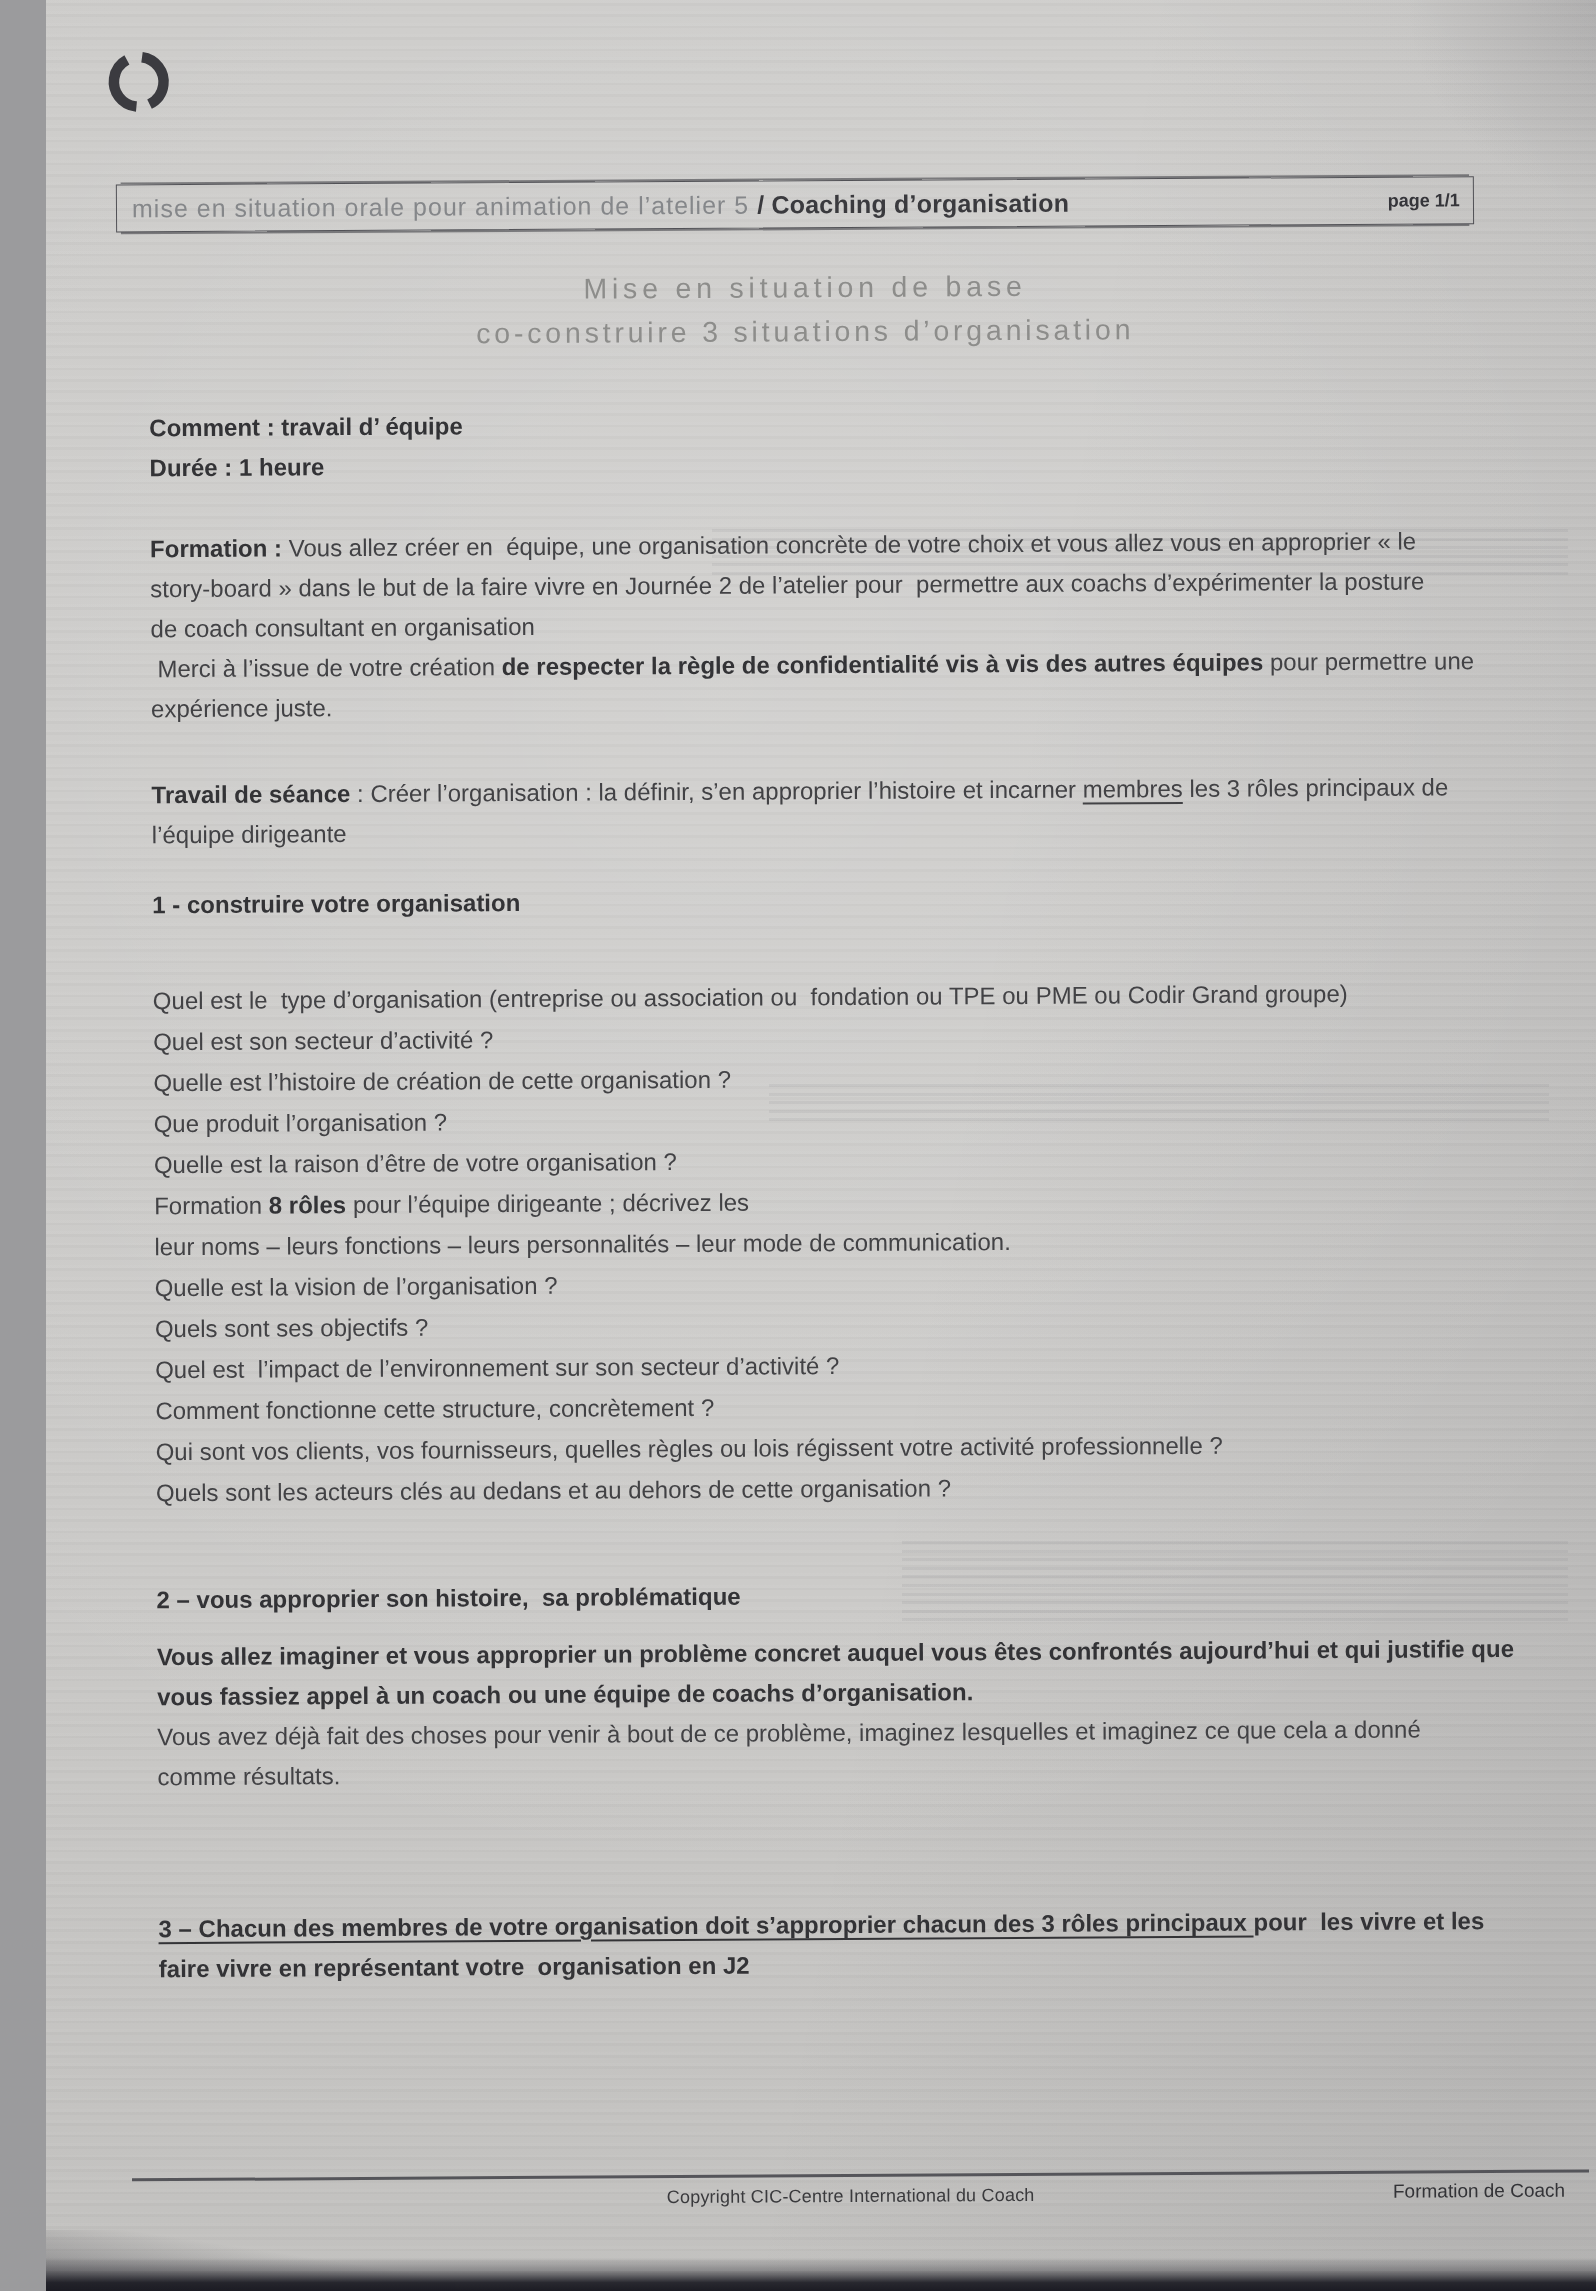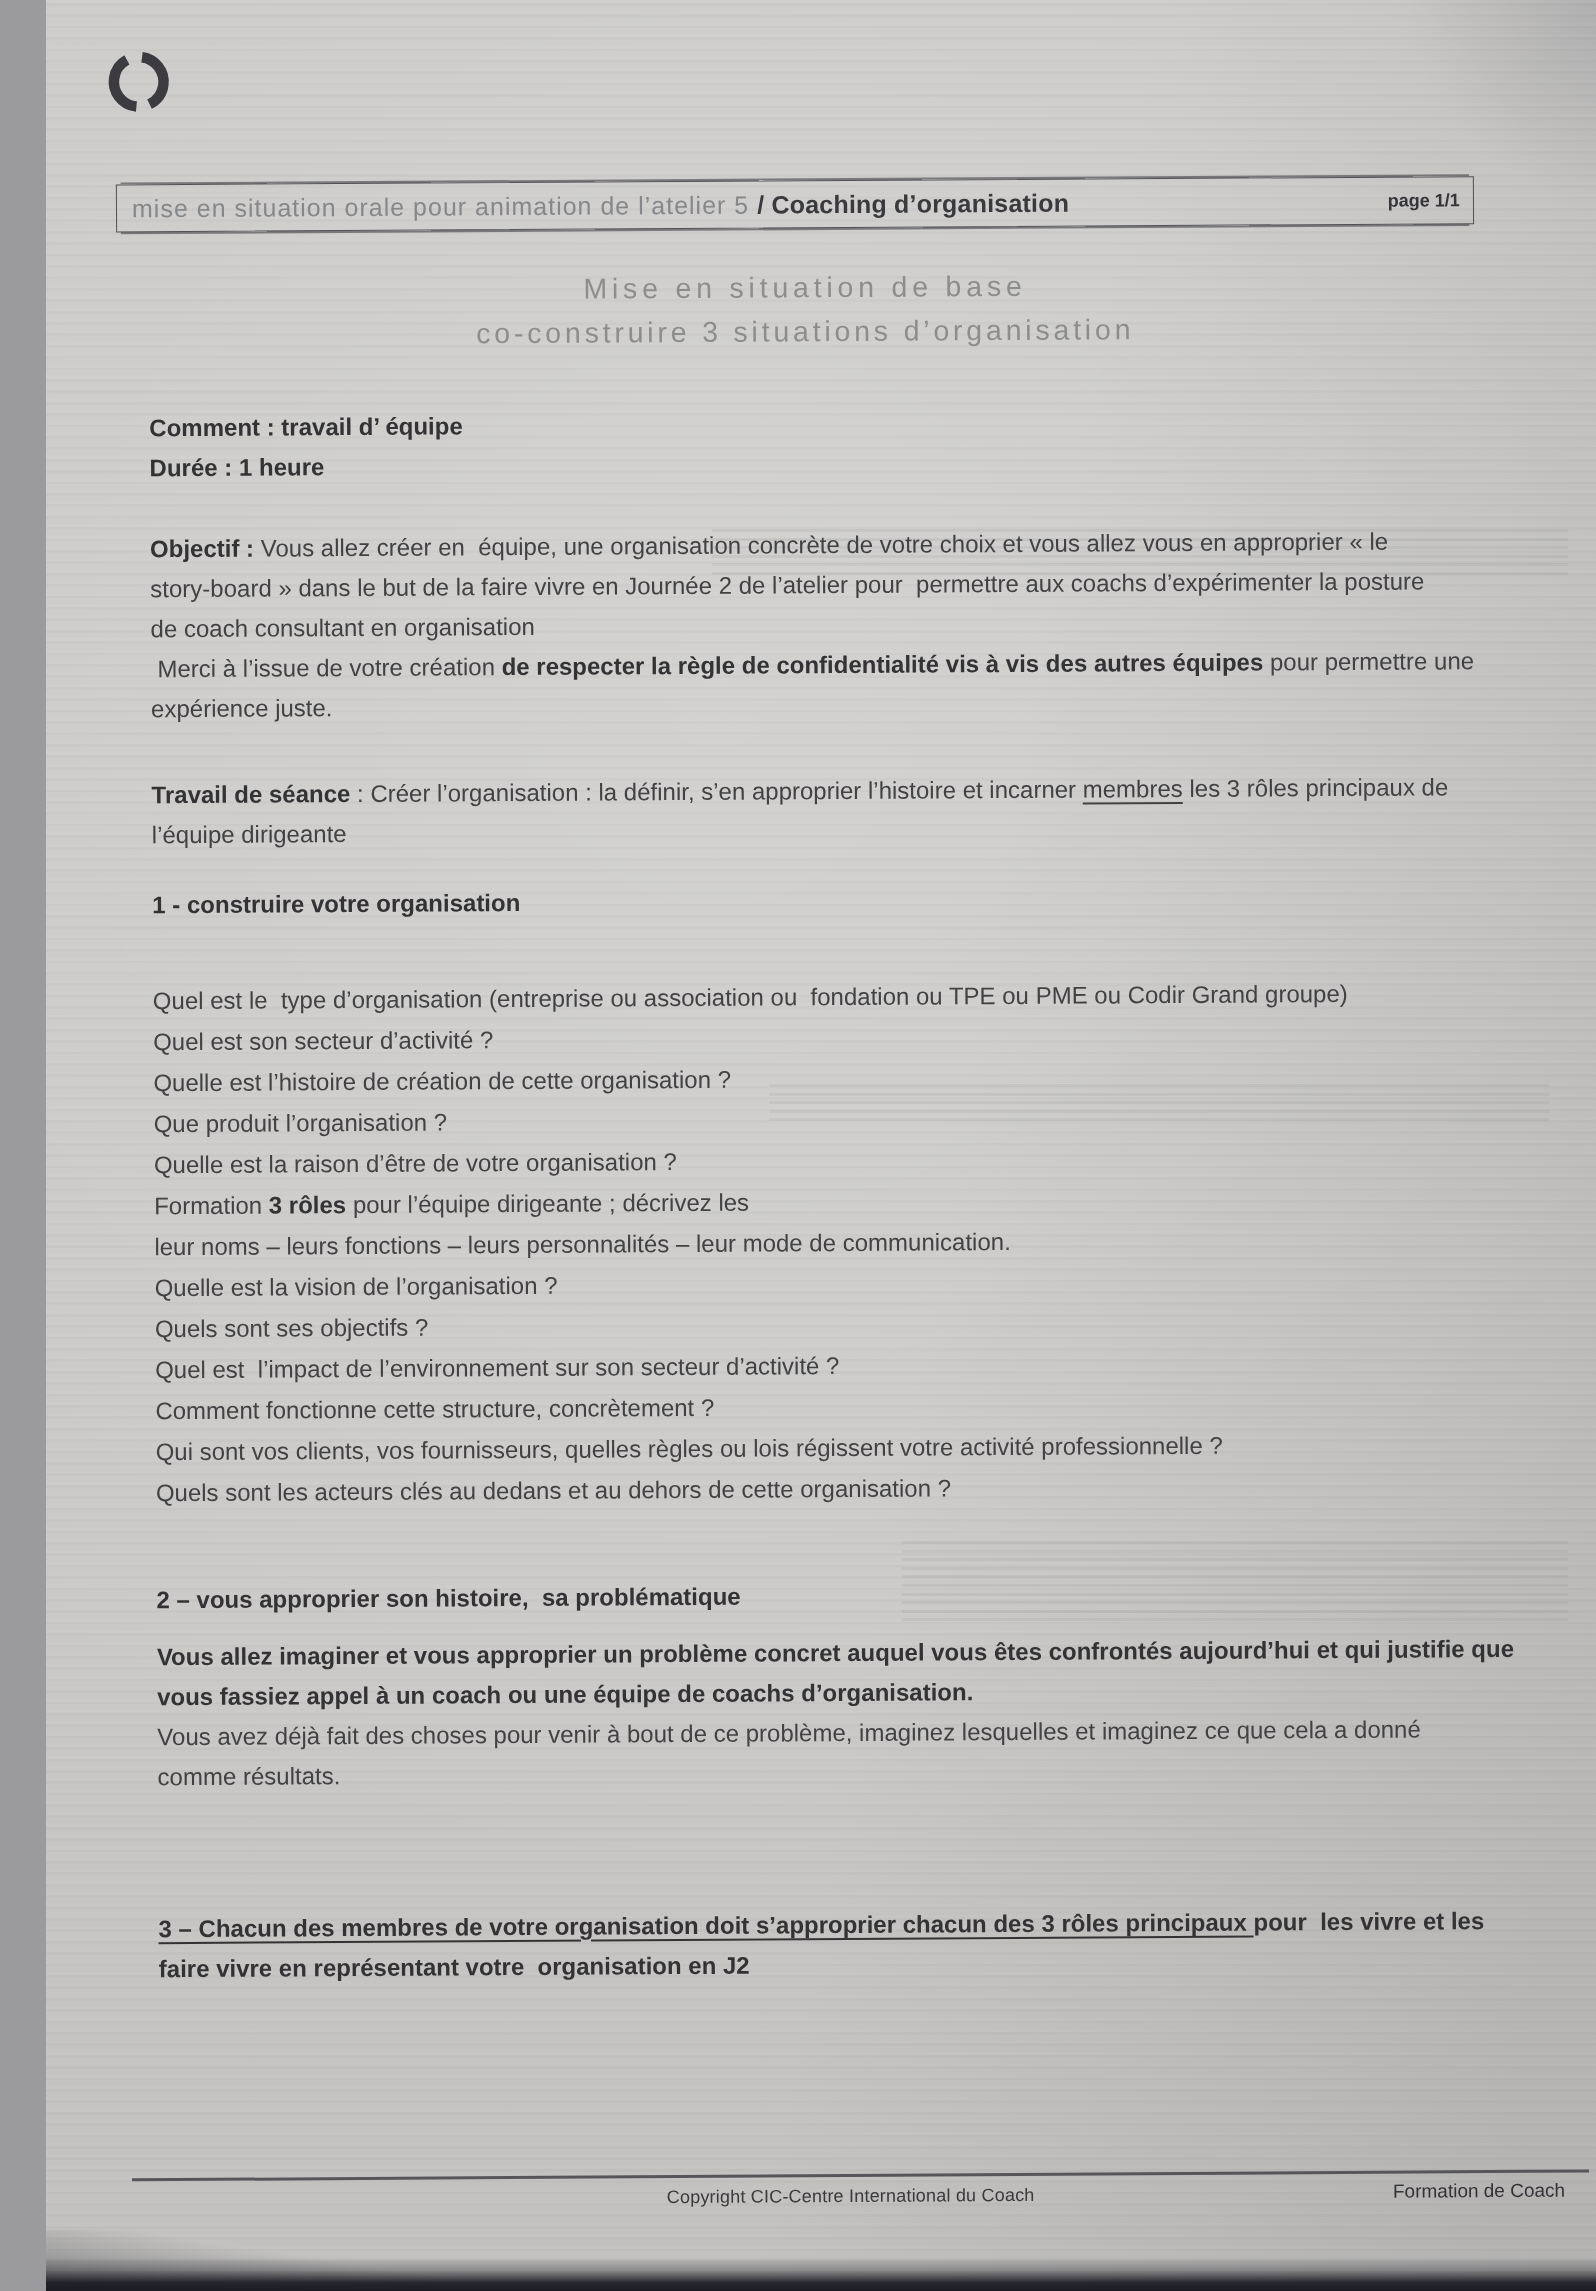--- a/index.html
+++ b/index.html
@@ -77,34 +77,34 @@
     </div>
 
     <div class="doc-title">
       <div class="t1">Mise en situation de base</div>
       <div class="t2">co-construire 3 situations d’organisation</div>
     </div>
 
     <div class="doc-body">
         <p class="line"><span class="b">Comment : travail d’ équipe</span></p>
         <p class="line"><span class="b">Durée : 1 heure</span></p>
-        <p class="line" style="margin-top: 41px;"><span class="b">Objectif : </span><span>Vous allez créer en  équipe, une organisation concrète de votre choix et vous allez vous en approprier « le</span></p>
+        <p class="line" style="margin-top: 41px;"><span class="b">Formation : </span><span>Vous allez créer en  équipe, une organisation concrète de votre choix et vous allez vous en approprier « le</span></p>
         <p class="line"><span>story-board » dans le but de la faire vivre en Journée 2 de l’atelier pour  permettre aux coachs d’expérimenter la posture</span></p>
         <p class="line"><span>de coach consultant en organisation</span></p>
         <p class="line"><span> Merci à l’issue de votre création </span><span class="b">de respecter la règle de confidentialité vis à vis des autres équipes</span><span> pour permettre une</span></p>
         <p class="line"><span>expérience juste.</span></p>
         <p class="line" style="margin-top: 46px;"><span class="b">Travail de séance</span><span> : Créer l’organisation : la définir, s’en approprier l’histoire et incarner </span><span class="u">membres</span><span> les 3 rôles principaux de</span></p>
         <p class="line"><span>l’équipe dirigeante</span></p>
         <p class="line" style="margin-top: 29.5px;"><span class="b">1 - construire votre organisation</span></p>
         <p class="line" style="margin-top: 55px; line-height: 41px;"><span>Quel est le  type d’organisation (entreprise ou association ou  fondation ou TPE ou PME ou Codir Grand groupe)</span></p>
         <p class="line" style="line-height: 41px;"><span>Quel est son secteur d’activité ?</span></p>
         <p class="line" style="line-height: 41px;"><span>Quelle est l’histoire de création de cette organisation ?</span></p>
         <p class="line" style="line-height: 41px;"><span>Que produit l’organisation ?</span></p>
         <p class="line" style="line-height: 41px;"><span>Quelle est la raison d’être de votre organisation ?</span></p>
-        <p class="line" style="line-height: 41px;"><span>Formation </span><span class="b">3 rôles</span><span> pour l’équipe dirigeante ; décrivez les</span></p>
+        <p class="line" style="line-height: 41px;"><span>Formation </span><span class="b">8 rôles</span><span> pour l’équipe dirigeante ; décrivez les</span></p>
         <p class="line" style="line-height: 41px;"><span>leur noms – leurs fonctions – leurs personnalités – leur mode de communication.</span></p>
         <p class="line" style="line-height: 41px;"><span>Quelle est la vision de l’organisation ?</span></p>
         <p class="line" style="line-height: 41px;"><span>Quels sont ses objectifs ?</span></p>
         <p class="line" style="line-height: 41px;"><span>Quel est  l’impact de l’environnement sur son secteur d’activité ?</span></p>
         <p class="line" style="line-height: 41px;"><span>Comment fonctionne cette structure, concrètement ?</span></p>
         <p class="line" style="line-height: 41px;"><span>Qui sont vos clients, vos fournisseurs, quelles règles ou lois régissent votre activité professionnelle ?</span></p>
         <p class="line" style="line-height: 41px;"><span>Quels sont les acteurs clés au dedans et au dehors de cette organisation ?</span></p>
         <p class="line" style="margin-top: 67px;"><span class="b">2 – vous approprier son histoire,  sa problématique</span></p>
         <p class="line" style="margin-top: 17px;"><span class="b">Vous allez imaginer et vous approprier un problème concret auquel vous êtes confrontés aujourd’hui et qui justifie que</span></p>
         <p class="line"><span class="b">vous fassiez appel à un coach ou une équipe de coachs d’organisation.</span></p>

